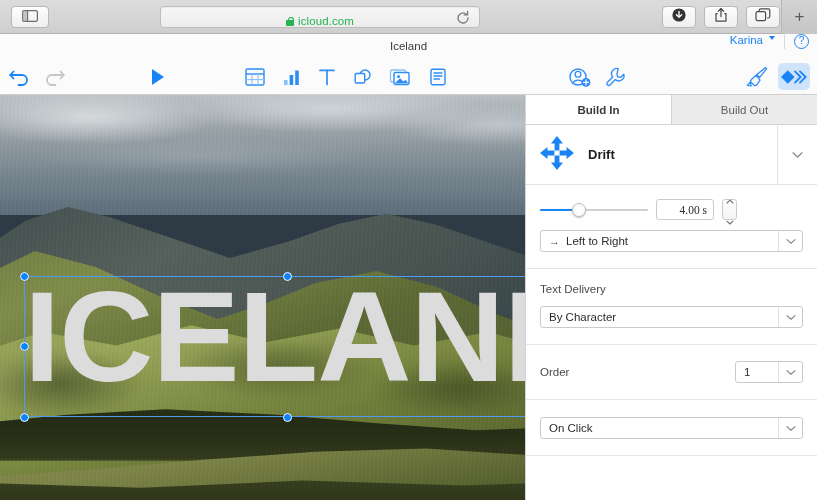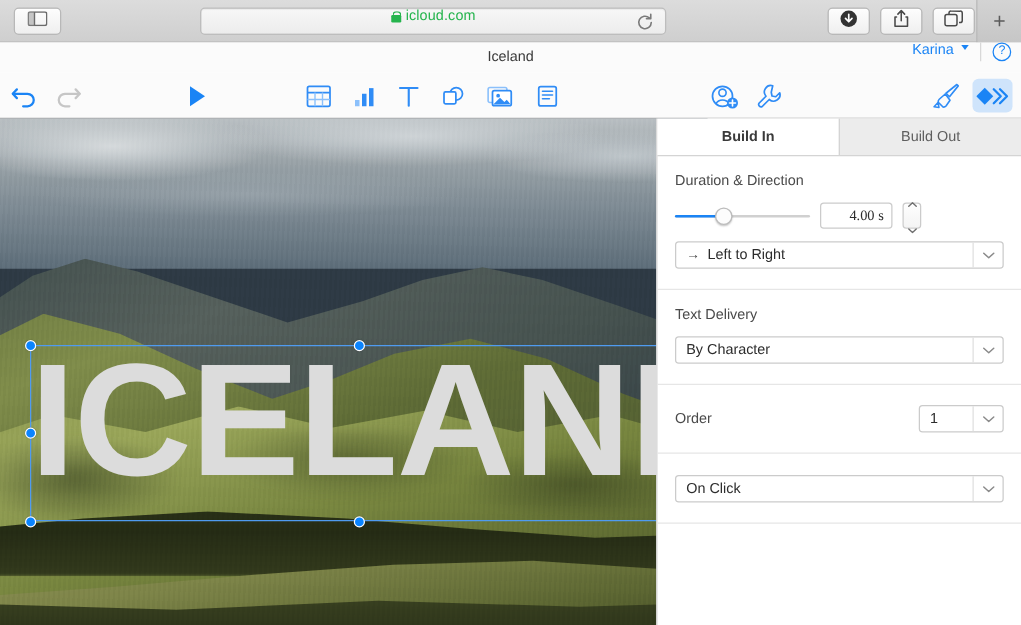--- a/index.html
+++ b/index.html
@@ -22,24 +22,24 @@
   .chrome-btn {
     background: linear-gradient(#fdfdfd, #efefef);
     border: 1px solid #b8b8b8;
     border-radius: 4px;
     height: 22px;
     display: flex; align-items: center; justify-content: center;
     box-shadow: 0 1px 0 rgba(255,255,255,.6) inset;
   }
   .sidebar-btn { position: absolute; left: 11px; top: 6px; width: 38px; }
   .url-bar {
-    position: absolute; left: 160px; top: 6px; width: 373px; height: 22px;
+    position: absolute; left: 160px; top: 6px; width: 320px; height: 22px;
     background: linear-gradient(#f7f7f7,#ececec);
     border: 1px solid #bdbdbd; border-radius: 4px;
-    display: flex; align-items: flex-start; justify-content: center;
+    display: flex; align-items: flex-end; justify-content: center;
     box-shadow: 0 1px 1px rgba(0,0,0,.05) inset;
   }
   .url-text {
     font-size: 11.5px; color: #25b44d; letter-spacing: .1px;
     display: flex; align-items: center; gap: 4px;
   }
   .lock { display: inline-block; width: 8px; height: 9px; position: relative; }
   .lock::before {
     content: ""; position: absolute; left: 0; bottom: 0;
     width: 8px; height: 5.5px; background: #25b44d; border-radius: 1px;
@@ -504,23 +504,40 @@
     </div>
   </div>
 
   <div class="panel">
 
     <div class="tabs">
       <div class="tab active">Build In</div>
       <div class="tab inactive">Build Out</div>
     </div>
 
+    <div class="effect-row">
+      <span>
+        <svg width="38" height="38" viewBox="0 0 38 38">
+          <g fill="#1a84f5">
+            <path d="M19 2 L25 9.5 L21.4 9.5 L21.4 16.4 L16.6 16.4 L16.6 9.5 L13 9.5 Z"></path>
+            <path d="M19 36 L13 28.5 L16.6 28.5 L16.6 21.6 L21.4 21.6 L21.4 28.5 L25 28.5 Z"></path>
+            <path d="M2 19 L9.5 13 L9.5 16.6 L16.4 16.6 L16.4 21.4 L9.5 21.4 L9.5 25 Z"></path>
+            <path d="M36 19 L28.5 25 L28.5 21.4 L21.6 21.4 L21.6 16.6 L28.5 16.6 L28.5 13 Z"></path>
+          </g>
+        </svg>
+      </span>
+      <span class="effect-name">Drift</span>
+      <span class="effect-chev">
+        <svg width="11" height="8" viewBox="0 0 11 8">
+          <path d="M1 1.8 L5.5 6 L10 1.8" fill="none" stroke="#8a8a8a" stroke-width="1.25" stroke-linecap="round" stroke-linejoin="round"></path>
+        </svg>
+      </span>
+    </div>
 
     <div class="section">
-      <div class="section-label">Duration &amp; Direction</div>
       <div class="row">
         <div class="slider">
           <div class="slider-track"></div>
           <div class="slider-fill"></div>
           <div class="slider-knob"></div>
         </div>
         <div class="numfield">4.00 s</div>
         <div class="stepper">
           <span>
             <svg width="8" height="5" viewBox="0 0 8 5">

